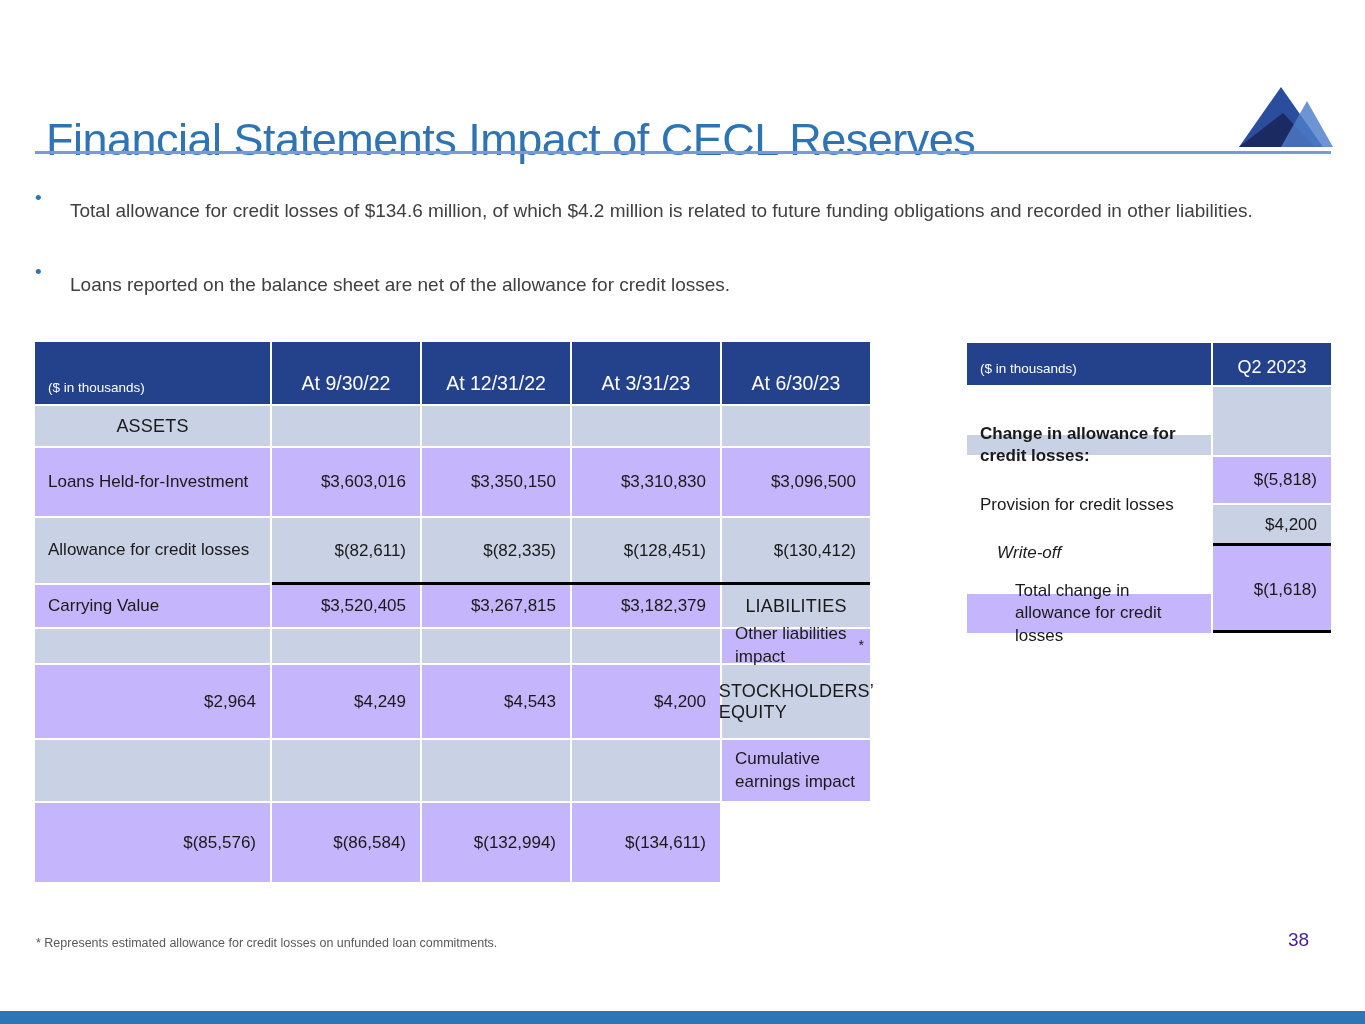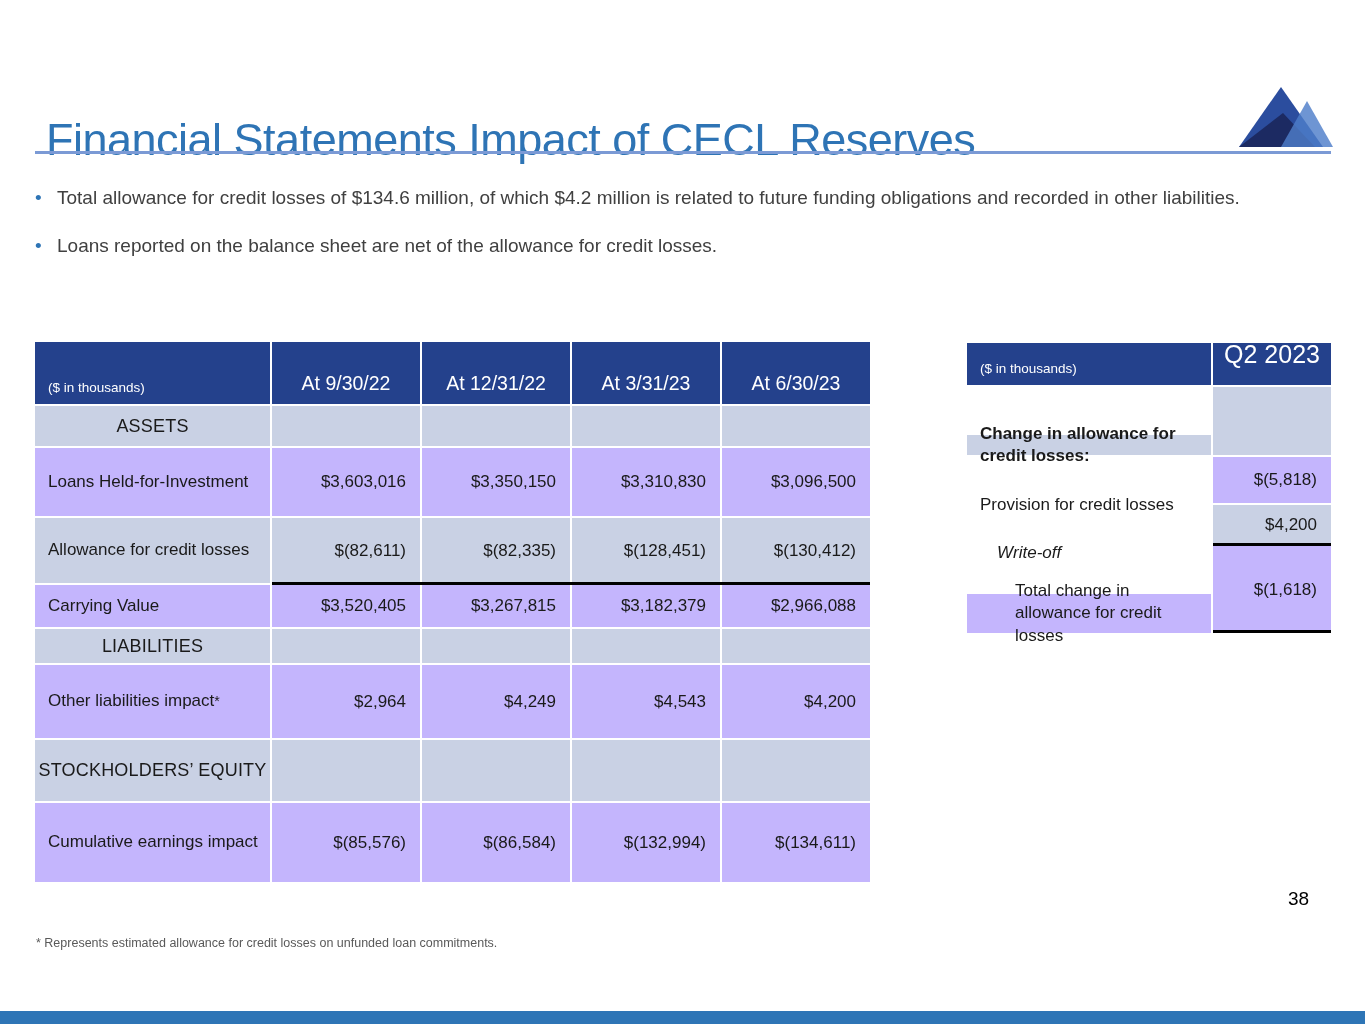--- a/index.html
+++ b/index.html
@@ -20,52 +20,52 @@
     background:#7B9AD5;
   }
   .logo{position:absolute;left:1233px;top:84px;width:100px;height:64px;}
   
   .bullets{position:absolute;left:35px;top:184px;width:1285px;}
   .bullet{display:flex;margin-bottom:20px;}
   .bullet .dot{
     color:#2E74B5;font-size:19px;line-height:1.45;width:22px;flex:0 0 22px;
   }
   .bullet p{
-    margin:0;font-size:19px;line-height:1.45;color:#404040;flex:1;
+    margin:13px;font-size:19px;line-height:1.45;color:#404040;flex:1;
   }
   .bullet p.just{text-align:justify;text-align-last:left;}
   
   .tblwrap{position:absolute;}
   .grid{display:grid;gap:2px;background:#ffffff;}
   .cell{display:flex;align-items:center;font-size:17px;}
   .hdr{background:#24418C;color:#ffffff;align-items:flex-end;}
   .band{background:#C9D1E4;}
   .lite{background:#c4b5fd;}
   .lbl{padding-left:13px;padding-right:6px;justify-content:flex-start;text-align:left;line-height:1.35;}
   .num{padding-right:14px;justify-content:flex-end;text-align:right;}
   .sec{justify-content:center;font-weight:normal;font-size:18px;letter-spacing:0.2px;}
   .unit{font-size:13.5px;padding-left:13px;padding-bottom:9px;}
   .colhdr{justify-content:center;font-size:19.5px;padding-bottom:9px;}
-  .q2hdr{justify-content:center;font-size:25px;padding-bottom:16px;}
+  .q2hdr{justify-content:center;font-size:18px;padding-bottom:7px;}
   .bold{font-weight:bold;}
   .ind1{padding-left:30px;font-style:italic;}
   .ind2{padding-left:48px;}
   .blackline{position:absolute;background:#000000;height:3px;}
   
   .tbl-left{left:35px;top:342px;width:835px;height:540px;}
   .tbl-left .grid{grid-template-columns:235px 148px 148px 148px 148px;
     grid-template-rows:62px 40px 68px 65px 42px 34px 73px 61px 79px;}
   
   .tbl-right{left:967px;top:343px;width:364px;height:290px;}
   .tbl-right .grid{grid-template-columns:244px 118px;
     grid-template-rows:42px 68px 46px 39px 87px;}
   .tbl-right .lbl{line-height:1.3;margin-top:48px;}
   
   .footnote{position:absolute;left:36px;top:936px;font-size:12.5px;color:#595959;}
-  .pagenum{position:absolute;left:1288px;top:888px;font-size:19px;color:#000000;}
+  .pagenum{position:absolute;left:1288px;top:929px;font-size:19px;color:#4c1d95;}
   .footer-bar{position:absolute;left:0;bottom:0;width:1365px;height:13px;background:#2E75B6;}
 </style>
 </head>
 <body>
 
 <div class="title">Financial Statements Impact of CECL Reserves</div>
 
 <svg class="logo" viewBox="0 0 100 62">
   <polygon points="6,62 48,2 90,62" fill="#2B4D9E"></polygon>
   <polygon points="6,62 50,28 82,62" fill="#1C2A62"></polygon>
@@ -109,21 +109,20 @@
     <div class="cell band lbl">Allowance for credit losses</div>
     <div class="cell band num">$(82,611)</div>
     <div class="cell band num">$(82,335)</div>
     <div class="cell band num">$(128,451)</div>
     <div class="cell band num">$(130,412)</div>
 
     <div class="cell lite lbl">Carrying Value</div>
     <div class="cell lite num">$3,520,405</div>
     <div class="cell lite num">$3,267,815</div>
     <div class="cell lite num">$3,182,379</div>
-    <div class="cell lite num">$2,966,088</div>
 
     <div class="cell band sec">LIABILITIES</div>
     <div class="cell band"></div>
     <div class="cell band"></div>
     <div class="cell band"></div>
     <div class="cell band"></div>
 
     <div class="cell lite lbl">
         <span>Other liabilities impact</span>
         <sup>*</sup>

